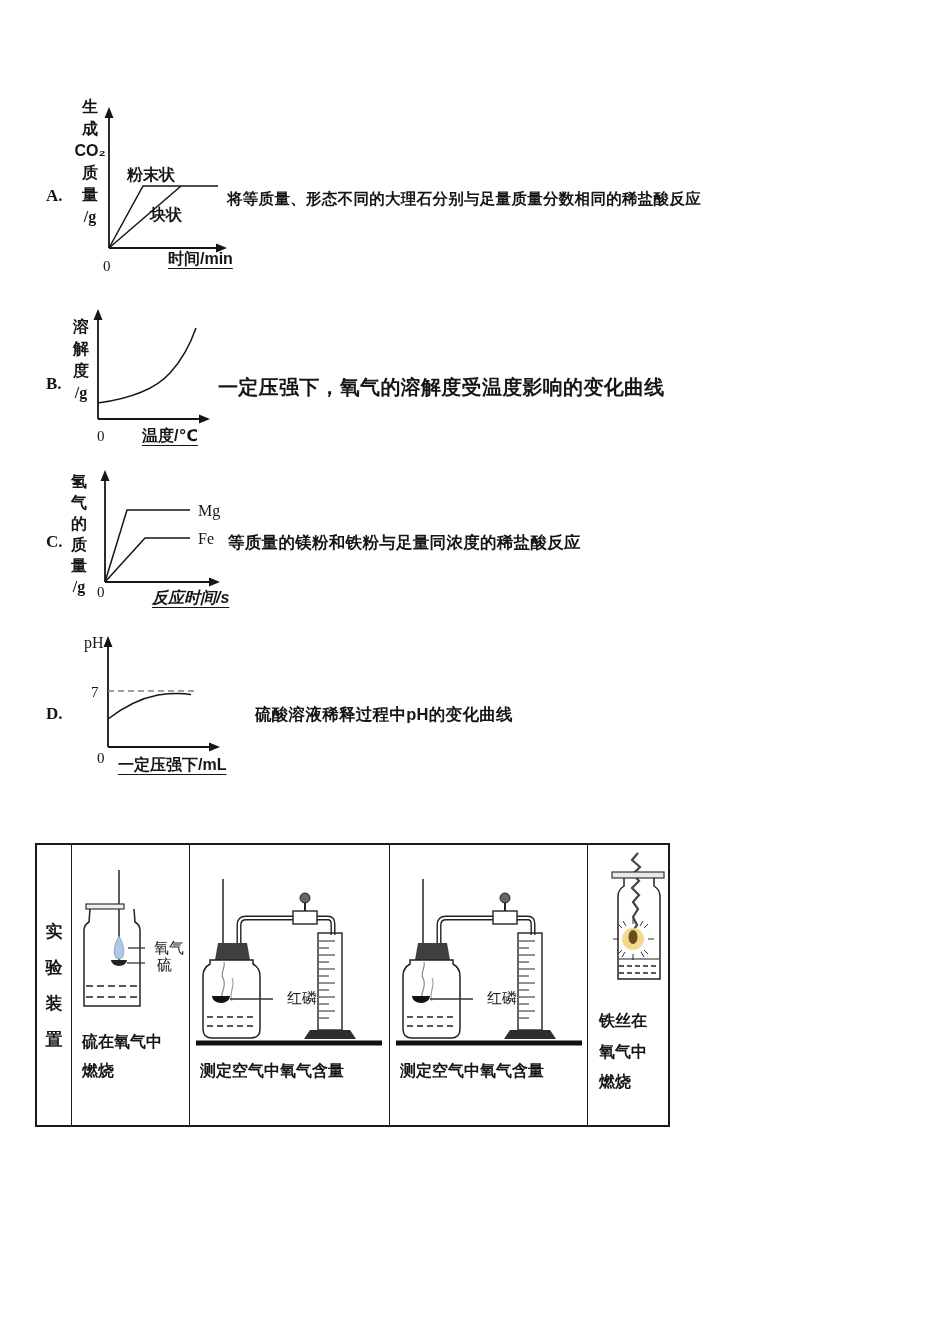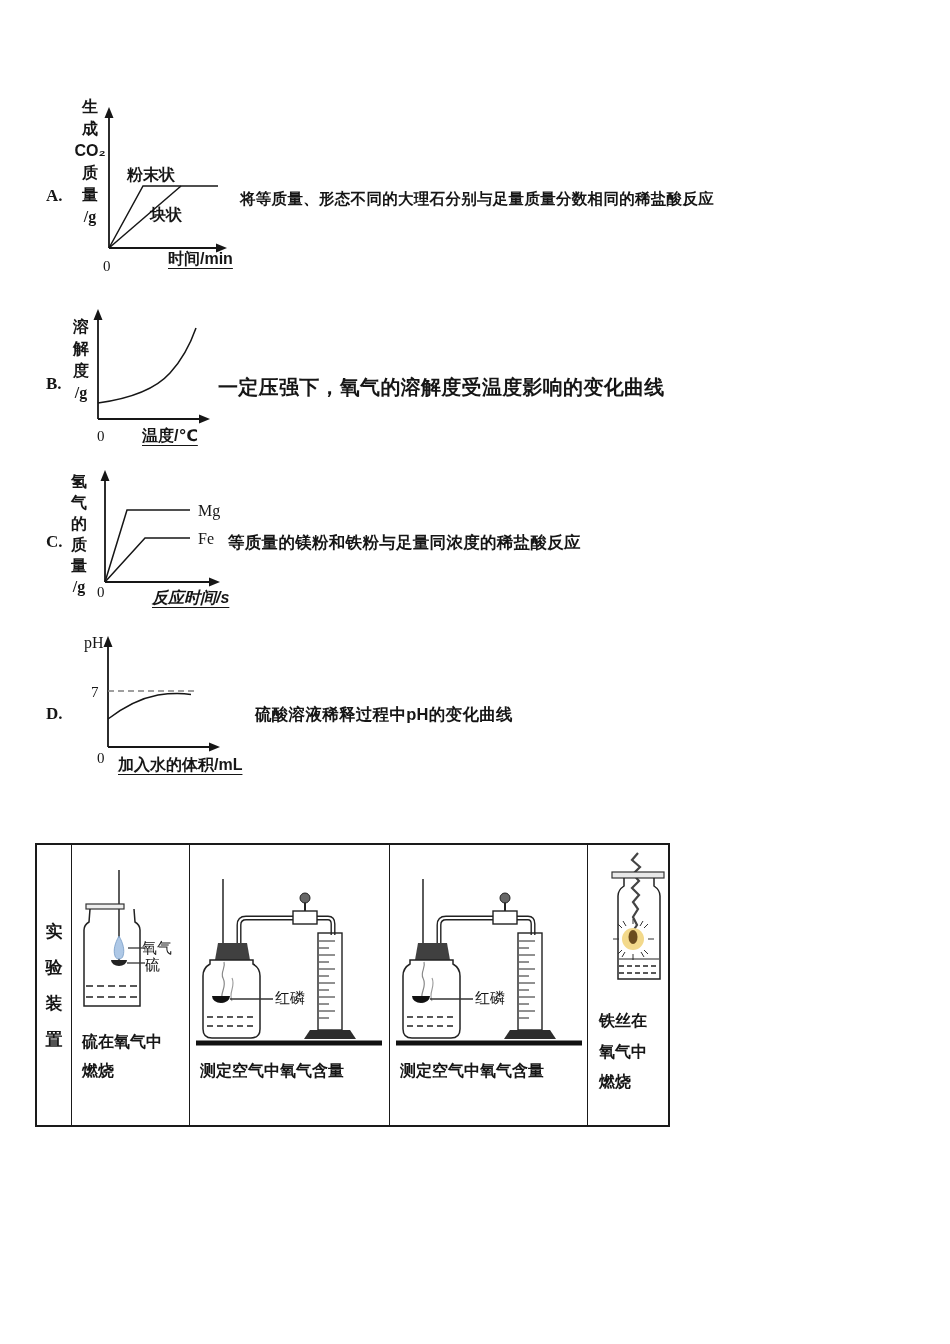--- a/index.html
+++ b/index.html
@@ -21,21 +21,21 @@
   .question{font-weight:bold;font-size:16.5px;white-space:nowrap;}
   .qtable{
     display:grid;grid-template-columns:35px 118px 200px 198px 80px;
     border:2px solid #1a1a1a;height:280px;box-sizing:content-box;
   }
   .cell{position:relative;border-right:1.5px solid #1a1a1a;}
   .cell:last-child{border-right:none;}
   .vhead{display:flex;flex-direction:column;align-items:center;justify-content:center;gap:13px;
          font-weight:bold;font-size:17px;}
   .cap{position:absolute;font-weight:bold;font-size:16px;white-space:nowrap;}
-  .dlabel{position:absolute;font-size:15px;white-space:nowrap;}
+  .dlabel{position:absolute;font-size:15px;white-space:nowrap;padding-left:12px;}
 </style>
 </head>
 <body>
 
 <div class="page">
 
   <div class="abs opt-letter" style="left:46px;top:186px;">A.</div>
   <div class="abs ylab" style="left:72px;top:96px;width:36px;">
     <div>生</div>
     <div>成</div>
@@ -51,21 +51,21 @@
     </g>
     <polygon points="39,7 34.5,18 43.5,18" fill="#161616"></polygon>
     <polygon points="157,148 146,143.5 146,152.5" fill="#161616"></polygon>
     <polyline points="39,148 73,86 148,86" stroke="#161616" stroke-width="1.5" fill="none"></polyline>
     <line x1="39" y1="148" x2="111" y2="86" stroke="#161616" stroke-width="1.5"></line>
     <text class="g-cn" x="57" y="80">粉末状</text>
     <text class="g-cn" x="80" y="120">块状</text>
     <text class="g-sf" x="33" y="171">0</text>
   </svg>
   <div class="abs xlab" style="left:168px;top:249px;">时间/min</div>
-  <div class="abs desc" style="left:240px;top:189px;">将等质量、形态不同的大理石分别与足量质量分数相同的稀盐酸反应</div>
+  <div class="abs desc" style="left:227px;top:189px;">将等质量、形态不同的大理石分别与足量质量分数相同的稀盐酸反应</div>
 
   <div class="abs opt-letter" style="left:46px;top:374px;">B.</div>
   <div class="abs ylab" style="left:66px;top:316px;width:30px;">
     <div>溶</div>
     <div>解</div>
     <div>度</div>
     <div class="serif">/g</div>
   </div>
   <svg class="abs" style="left:60px;top:305px;" width="155" height="145" viewBox="0 0 155 145">
     <g stroke="#161616" stroke-width="1.8" fill="none">
@@ -112,21 +112,21 @@
       <line x1="28" y1="117" x2="28" y2="15"></line>
       <line x1="28" y1="117" x2="131" y2="117"></line>
     </g>
     <polygon points="28,6 23.5,17 32.5,17" fill="#161616"></polygon>
     <polygon points="140,117 129,112.5 129,121.5" fill="#161616"></polygon>
     <text class="g-sf" x="11" y="67">7</text>
     <line x1="28" y1="61" x2="116" y2="61" stroke="#808080" stroke-width="1.5" stroke-dasharray="6,4"></line>
     <path d="M28,89 C45,76 62,68 78,65 C92,63 104,63.5 111,64.5" stroke="#161616" stroke-width="1.5" fill="none"></path>
     <text class="g-sf" x="17" y="133">0</text>
   </svg>
-  <div class="abs xlab" style="left:118px;top:755px;">加入水的体积/mL</div>
+  <div class="abs xlab" style="left:118px;top:755px;">一定压强下/mL</div>
   <div class="abs desc" style="left:255px;top:704px;font-size:16.5px;">硫酸溶液稀释过程中pH的变化曲线</div>
 
 
   <div class="abs qtable" style="left:35px;top:843px;width:631px;">
 
     <div class="cell vhead">
       <div>实</div>
       <div>验</div>
       <div>装</div>
       <div>置</div>

